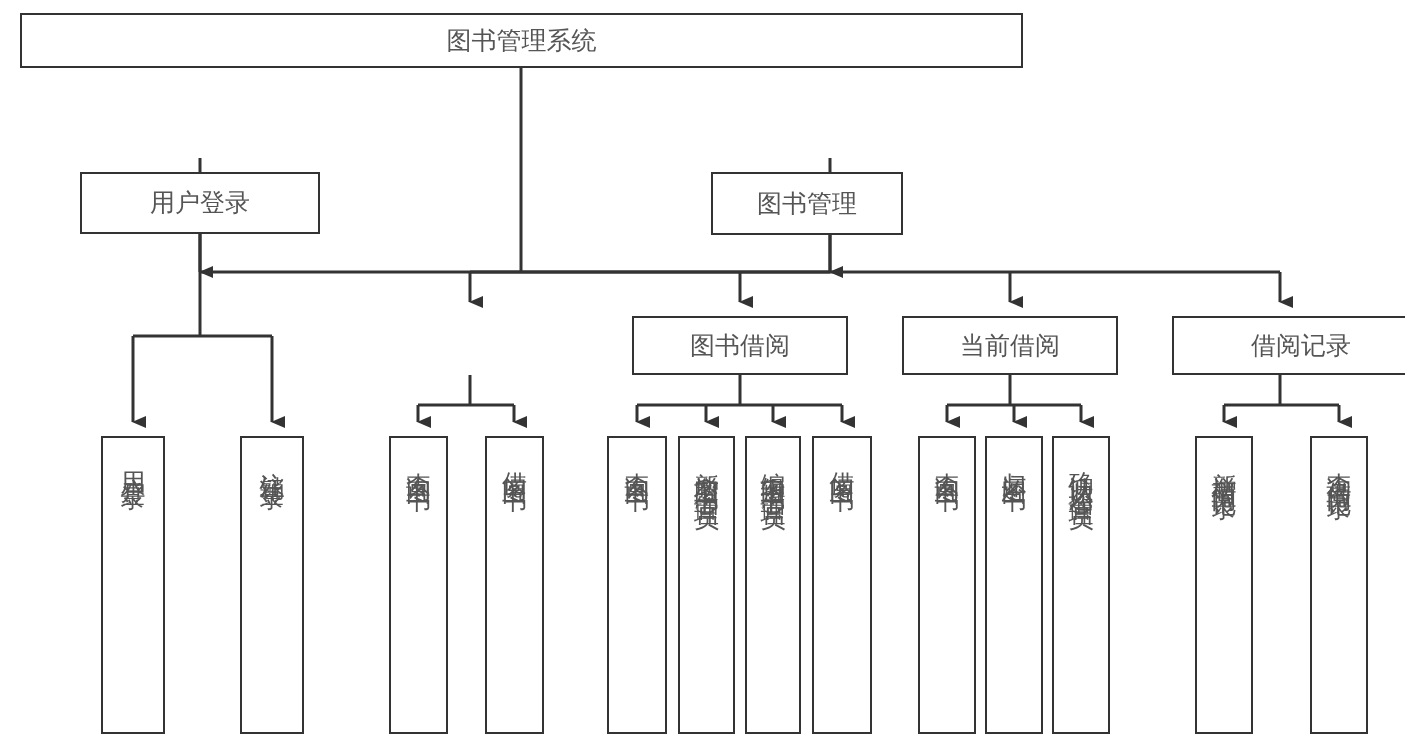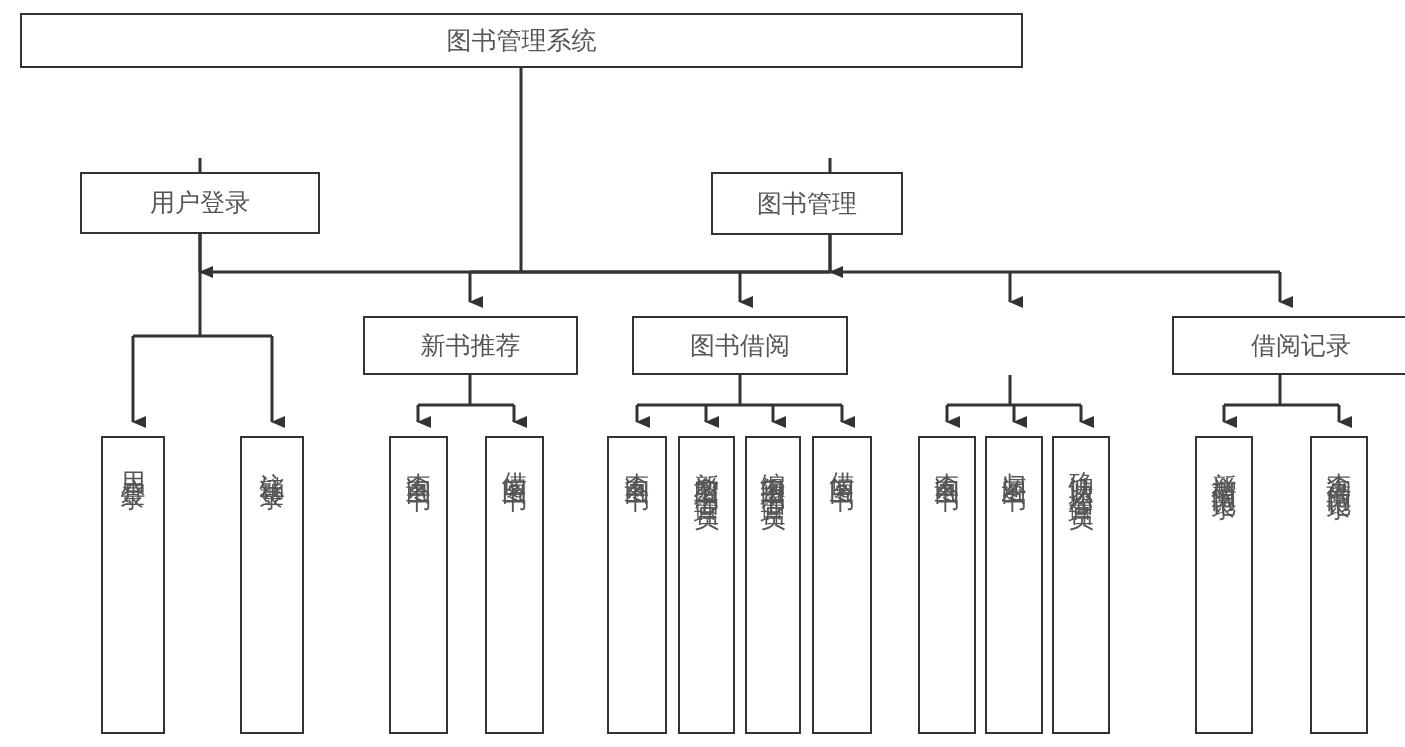--- a/index.html
+++ b/index.html
@@ -127,25 +127,25 @@
     <span class="label">图书管理系统</span>
   </div>
 
   <div class="node horiz" style="left:80px; top:172px; width:240px; height:62px;">
     <span class="label">用户登录</span>
   </div>
   <div class="node horiz" style="left:711px; top:172px; width:192px; height:63px;">
     <span class="label">图书管理</span>
   </div>
 
-  <div class="node horiz" style="left:363px; top:316px; width:215px; height:59px;">
-    <span class="label">新书推荐</span>
-  </div>
   <div class="node horiz" style="left:632px; top:316px; width:216px; height:59px;">
     <span class="label">图书借阅</span>
+  </div>
+  <div class="node horiz" style="left:902px; top:316px; width:216px; height:59px;">
+    <span class="label">当前借阅</span>
   </div>
   <div class="node horiz" style="left:1172px; top:316px; width:258px; height:59px;">
     <span class="label">借阅记录</span>
   </div>
 
   <div class="node vert" style="left:101px; top:436px; width:64px; height:298px;">
     <span class="label">用户登录</span>
   </div>
   <div class="node vert" style="left:240px; top:436px; width:64px; height:298px;">
     <span class="label">注销登录</span>

